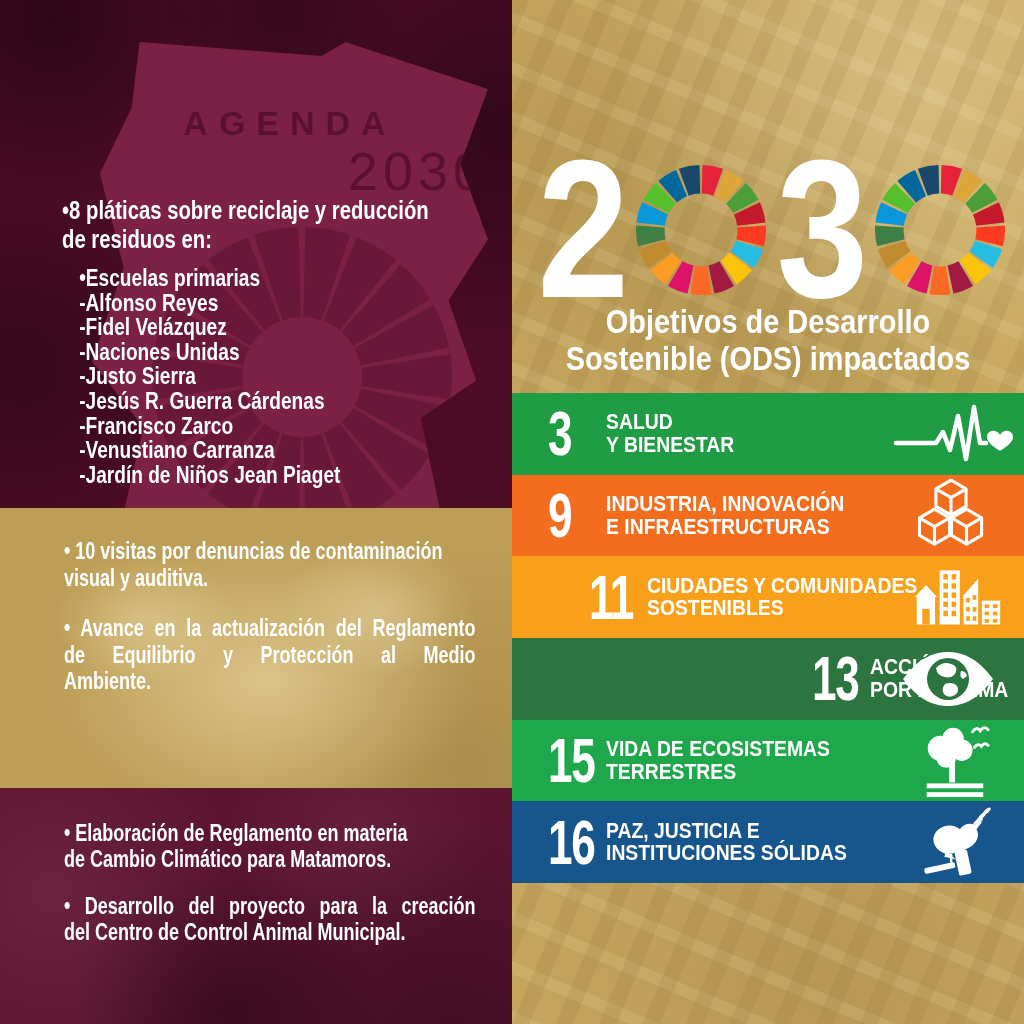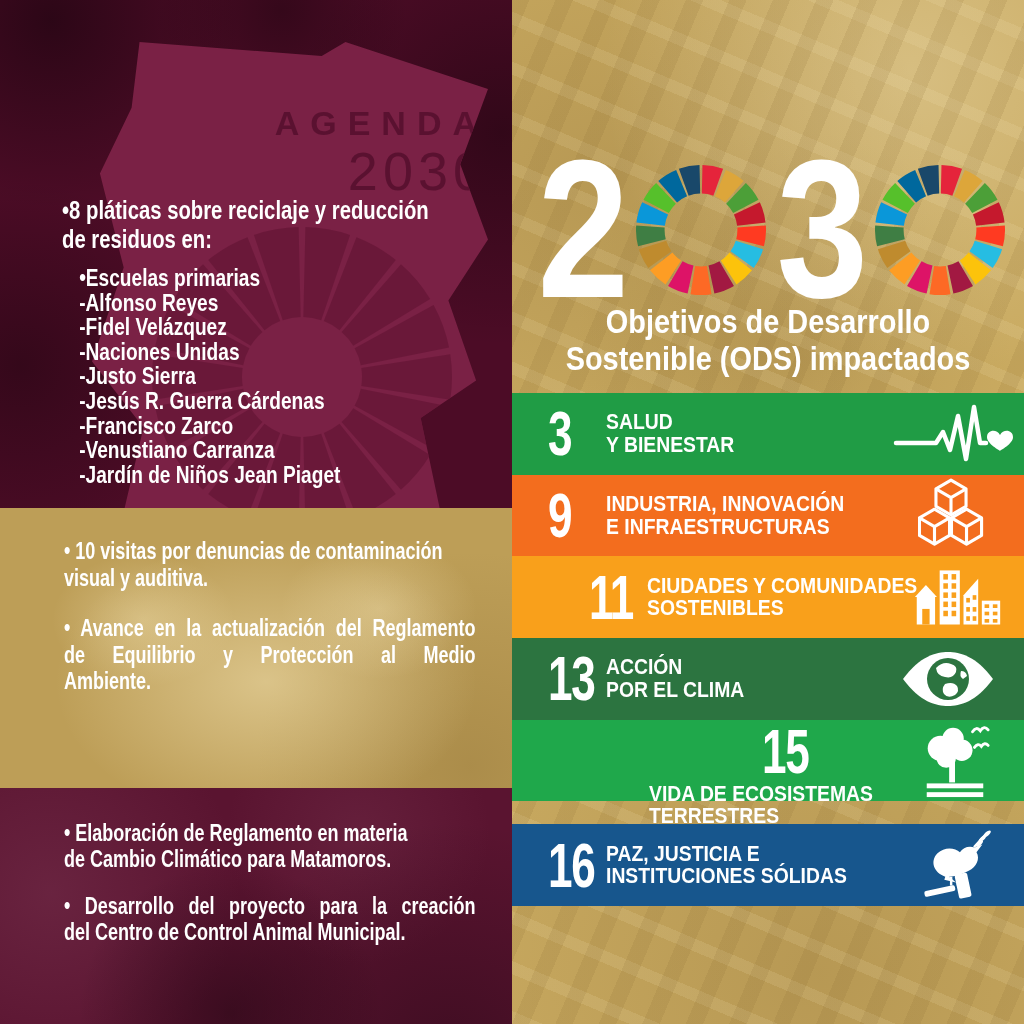--- a/index.html
+++ b/index.html
@@ -18,21 +18,21 @@
       radial-gradient(circle at 4% 72%, rgba(24,3,12,.45), rgba(24,3,12,0) 30%),
       radial-gradient(circle at 55% 2%, rgba(30,4,15,.5), rgba(30,4,15,0) 22%),
       #4C0C26;
   }
   .wm-shape {
     position:absolute; left:92px; top:42px; width:396px; height:470px;
     background:#7A2145;
     clip-path: polygon(12% 0%, 58% 3%, 64% 0%, 100% 10%, 93% 26%, 100% 42%, 90% 55%, 97% 72%, 83% 80%, 88% 100%, 8% 100%, 13% 82%, 0% 68%, 8% 48%, 2% 28%, 10% 14%);
   }
   .wm-agenda {
-    position:absolute; left:0; right:0; top:62px; text-align:right;
+    position:absolute; left:0; right:0; top:62px; text-align:center;
     font-size:34px; font-weight:bold; letter-spacing:11px; color:rgba(88,17,47,.95);
   }
   .wm-year {
     position:absolute; left:40px; right:0; top:98px; text-align:right;
     font-size:54px; font-weight:normal; letter-spacing:5px; color:rgba(88,17,47,.95);
   }
   .wm-wheel { position:absolute; left:60px; top:185px; width:300px; height:300px; opacity:.62; }
   .s1-block {
     position:absolute; left:62px; top:196px; width:520px;
     transform:scaleX(.78); transform-origin:0 0; font-weight:bold;
@@ -325,55 +325,55 @@
             <rect x="77" y="40" width="5" height="4"></rect>
               <rect x="86" y="40" width="5" height="4"></rect>
             <rect x="77" y="48" width="5" height="4"></rect>
               <rect x="86" y="48" width="5" height="4"></rect>
             <rect x="77" y="56" width="5" height="4"></rect>
               <rect x="86" y="56" width="5" height="4"></rect>
           </g>
         </svg>
       </div>
 
-      <div class="goal" style="background: rgb(44, 116, 64); --bar: #2C7440;">
+      <div class="goal" style="background: rgb(44, 116, 64); justify-content: flex-end; --bar: #2C7440;">
         <div class="goal-number">13</div>
         <div class="goal-label">
           <div>ACCIÓN</div>
           <div>POR EL CLIMA</div>
         </div>
         <svg class="goal-icon icon-eye" viewBox="0 0 96 58">
           <path d="M3 29 C20 6 36 2 48 2 C60 2 76 6 93 29 C76 52 60 56 48 56 C36 56 20 52 3 29 Z" fill="#fff"></path>
           <circle cx="48" cy="29" r="21" fill="var(--bar)"></circle>
           <path d="M36 18 q7,-7 15,-4 q7,2 5,8 q-3,7 -11,5 q-8,-1 -9,-9 z" fill="#fff"></path>
           <path d="M45 34 q8,-3 12,2 q3,5 -2,9 q-7,4 -11,-1 q-3,-5 1,-10 z" fill="#fff"></path>
           <path d="M61 21 q5,0 6,5 l-4,3 q-4,-3 -2,-8 z" fill="#fff"></path>
         </svg>
       </div>
 
-      <div class="goal" style="background: rgb(31, 168, 75); flex-direction: column; --bar: #1FA84B;">
+      <div class="goal" style="background: rgb(31, 168, 75); --bar: #1FA84B;">
         <div class="goal-number">15</div>
         <div class="goal-label">
           <div>VIDA DE ECOSISTEMAS</div>
           <div>TERRESTRES</div>
         </div>
         <svg class="goal-icon icon-tree" viewBox="0 0 84 78">
           <circle cx="27" cy="26" r="13" fill="#fff"></circle>
           <circle cx="40" cy="16" r="11" fill="#fff"></circle>
           <circle cx="49" cy="28" r="11" fill="#fff"></circle>
           <circle cx="33" cy="36" r="10" fill="#fff"></circle>
           <rect x="36" y="40" width="6" height="21" fill="#fff"></rect>
           <path d="M60 9 q4,-6 8,-1 q4,-6 8,-1" stroke="#fff" stroke-width="3" fill="none" stroke-linecap="round"></path>
           <path d="M62 25 q3.5,-5 7,-1 q3.5,-5 7,-1" stroke="#fff" stroke-width="3" fill="none" stroke-linecap="round"></path>
           <rect x="13" y="62" width="58" height="5" fill="#fff"></rect>
           <rect x="13" y="71" width="58" height="5" fill="#fff"></rect>
         </svg>
       </div>
 
-      <div class="goal" style="background: rgb(23, 86, 141); margin-top: 23px; --bar: #17568D;">
+      <div class="goal" style="background: rgb(23, 86, 141); --bar: #17568D;">
         <div class="goal-number">16</div>
         <div class="goal-label">
           <div>PAZ, JUSTICIA E</div>
           <div>INSTITUCIONES SÓLIDAS</div>
         </div>
         <svg class="goal-icon icon-dove" viewBox="0 0 80 80">
           <g transform="rotate(-12 40 63)">
             <rect x="6" y="60" width="32" height="6" rx="2" fill="#fff"></rect>
             <rect x="40" y="50" width="13" height="25" rx="2" fill="#fff"></rect>
           </g>

